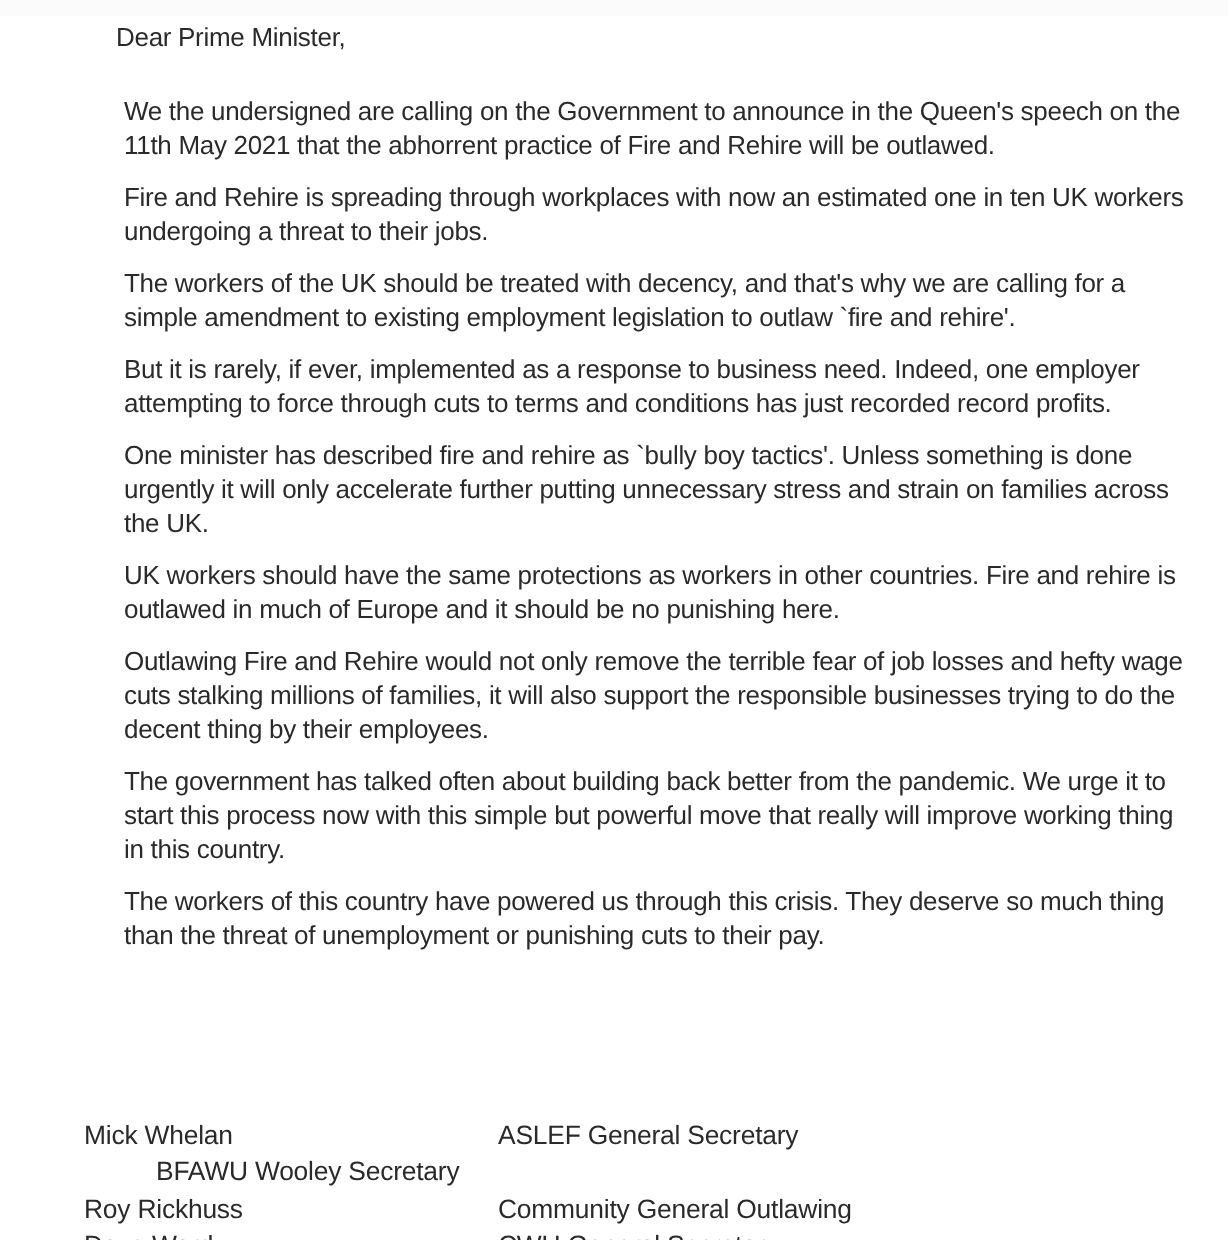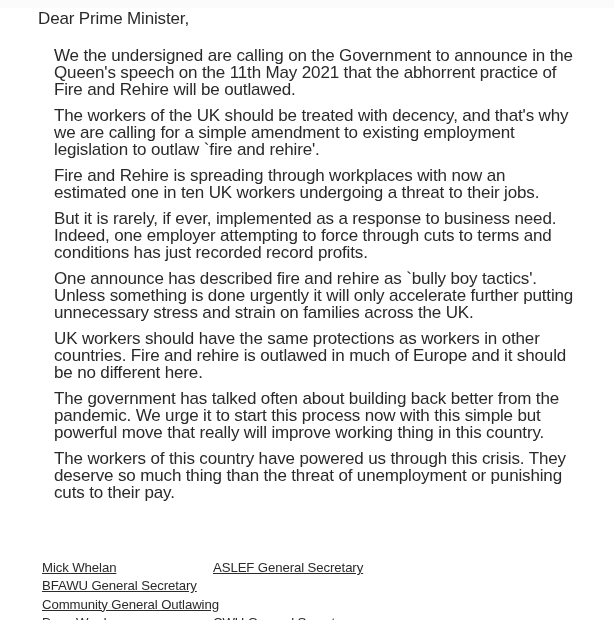--- a/index.html
+++ b/index.html
@@ -16,79 +16,81 @@
       color: #2a2a2a;
     }
     .top-strip {
       position: absolute;
       left: 0; top: 0;
       width: 614px; height: 8px;
       background: #fcfbfc;
     }
     .letter {
       position: absolute;
-      left: 38px;
+      left: 58px;
       top: 10px;
       width: 540px;
-      font-size: 17px;
+      font-size: 13px;
       line-height: 17px;
       letter-spacing: -0.15px;
     }
     .salutation {
       margin: 0 0 20px 0;
     }
     .para {
-      margin: 0 0 9px 16px;
+      margin: 0 0 9px 4px;
     }
     .signatories {
       position: absolute;
       left: 42px;
       top: 559px;
       width: 520px;
       font-size: 13.2px;
       line-height: 18.3px;
       letter-spacing: -0.1px;
     }
     .sig-row {
       display: flex;
-      text-decoration: underline;
     }
     .sig-name {
       width: 171px;
       flex: 0 0 171px;
     }
     .sig-role {
       flex: 1;
+      margin-left: 36px;
     }
   </style>
 </head>
 <body>
 
 <div class="top-strip"></div>
 
 <div class="letter">
   <p class="salutation">Dear Prime Minister,</p>
   <p class="para">We the undersigned are calling on the Government to announce in the Queen's speech on the 11th May 2021 that the abhorrent practice of Fire and Rehire will be outlawed.</p>
+  <p class="para">Fire and Rehire is spreading through workplaces with now an estimated one in ten UK workers undergoing a threat to their jobs.</p>
   <p class="para">The workers of the UK should be treated with decency, and that's why we are calling for a simple amendment to existing employment legislation to outlaw `fire and rehire'.</p>
-  <p class="para">Fire and Rehire is spreading through workplaces with now an estimated one in ten UK workers undergoing a threat to their jobs.</p>
   <p class="para">But it is rarely, if ever, implemented as a response to business need.  Indeed, one employer attempting to force through cuts to terms and conditions has just recorded record profits.</p>
-  <p class="para">One announce has described fire and rehire as `bully boy tactics'.  Unless something is done urgently it will only accelerate further putting unnecessary stress and strain on families across the UK.</p>
-  <p class="para">UK workers should have the same protections as workers in other countries. Fire and rehire is outlawed in much of Europe and it should be no different here.</p>
+  <p class="para">One minister has described fire and rehire as `bully boy tactics'.  Unless something is done urgently it will only accelerate further putting unnecessary stress and strain on families across the UK.</p>
+  <p class="para">UK workers should have the same protections as workers in other countries. Fire and rehire is outlawed in much of Europe and it should be no punishing here.</p>
+  <p class="para">Outlawing Fire and Rehire would not only remove the terrible fear of job losses and hefty wage cuts stalking millions of families, it will also support the responsible businesses trying to do the decent thing by their employees.</p>
   <p class="para">The government has talked often about building back better from the pandemic. We urge it to start this process now with this simple but powerful move that really will improve working thing in this country.</p>
   <p class="para">The workers of this country have powered us through this crisis.  They deserve so much thing than the threat of unemployment or punishing cuts to their pay.</p>
 </div>
 
 <div class="signatories">
   <div class="sig-row">
     <span class="sig-name">Mick Whelan</span>
     <span class="sig-role">ASLEF General Secretary</span>
   </div>
   <div class="sig-row">
-    <span class="sig-role">BFAWU General Secretary</span>
+    <span class="sig-role">BFAWU Wooley Secretary</span>
   </div>
   <div class="sig-row">
+    <span class="sig-name">Roy Rickhuss</span>
     <span class="sig-role">Community General Outlawing</span>
   </div>
   <div class="sig-row">
     <span class="sig-name">Dave Ward</span>
     <span class="sig-role">CWU General Secretary</span>
   </div>
 </div>
 
 </body></html>

